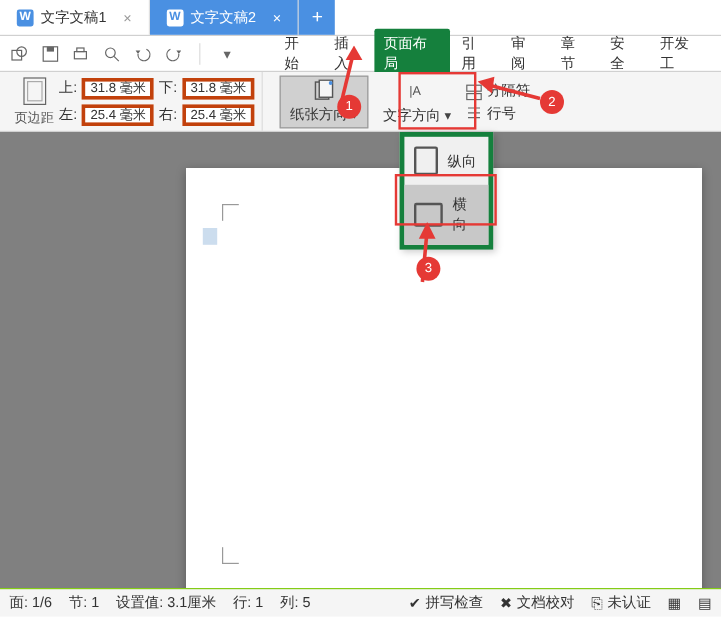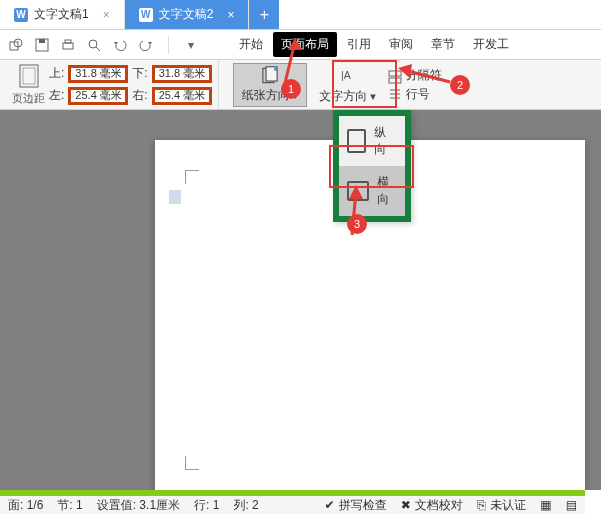--- a/index.html
+++ b/index.html
@@ -11,45 +11,45 @@
 .tab .w{width:14px;height:14px;background:#4a90e2;color:#fff;display:flex;align-items:center;justify-content:center;font-weight:bold;font-size:10px;border-radius:2px}
 .tab.active .w{background:#fff;color:#4a90e2}
 .tab .x{margin-left:8px;color:#999}
 .tab.active .x{color:#fff}
 .newtab{width:30px;display:flex;align-items:center;justify-content:center;background:#4a90e2;color:#fff;font-size:16px;cursor:pointer}
 .qat{height:30px;display:flex;align-items:center;padding:0 8px;gap:10px;border-bottom:1px solid #d0d0d0}
 .qat .ico{width:16px;height:16px;display:flex;align-items:center;justify-content:center;color:#666;cursor:pointer}
 .qat .sep{width:1px;height:18px;background:#ddd;margin:0 4px}
 .menus{display:flex;gap:2px;margin-left:22px}
 .menu{padding:4px 8px;cursor:pointer}
-.menu.active{background:#000000;color:#fff;border-radius:2px}
+.menu.active{background:#15803d;color:#fff;border-radius:2px}
 .ribbon{height:50px;background:#f5f5f5;border-bottom:1px solid #d0d0d0;display:flex;align-items:center;padding:0 6px;gap:8px;position:relative}
 .rgroup{display:flex;align-items:center;gap:4px;height:100%;padding:0 6px;border-right:1px solid #ddd}
 .vstack{display:flex;flex-direction:column;align-items:center;gap:2px;cursor:pointer}
 .vstack .lbl{font-size:11px;color:#555}
 .margins{display:flex;flex-direction:column;gap:4px;font-size:11px}
 .margins .row{display:flex;align-items:center;gap:4px}
 .margins input{width:60px;height:18px;border:3px solid #c2410c;padding:0 4px;font-size:11px}
 .bigbtn{display:flex;flex-direction:column;align-items:center;justify-content:center;gap:2px;padding:2px 8px;cursor:pointer;height:44px}
 .bigbtn.hl{background:#d0d0d0;border:1px solid #999}
 .bigbtn .ic{width:22px;height:22px}
 .bigbtn .lbl{font-size:11px;color:#444;white-space:nowrap}
 .canvas{position:absolute;top:110px;left:0;right:0;bottom:24px;background:#808080;overflow:hidden}
 .page{position:absolute;left:155px;top:30px;width:430px;height:360px;background:#fff;box-shadow:0 2px 8px rgba(0,0,0,.3)}
 .page .corner{position:absolute;top:30px;left:30px;width:14px;height:14px;border-left:1px solid #999;border-top:1px solid #999}
 .page .docico{position:absolute;top:50px;left:14px;width:12px;height:14px;background:#cde}
-.dropdown{position:absolute;top:110px;left:333px;width:78px;background:#f0f0f0;border:6px solid #15803d;box-shadow:2px 2px 6px rgba(0,0,0,.2);z-index:5}
+.dropdown{position:absolute;top:110px;left:333px;width:78px;background:#f0f0f0;border:4px solid #15803d;box-shadow:2px 2px 6px rgba(0,0,0,.2);z-index:5}
 .dd-item{display:flex;align-items:center;gap:8px;padding:8px 8px;cursor:pointer}
 .dd-item.sel{background:#c8c8c8}
 .dd-item .pico{width:20px;height:24px;border:2px solid #555;border-radius:2px}
 .dd-item.sel .pico{width:26px;height:20px}
 .redbox{position:absolute;border:2px solid #e53935;pointer-events:none;z-index:10}
 .badge{position:absolute;width:20px;height:20px;border-radius:50%;background:#e53935;color:#fff;display:flex;align-items:center;justify-content:center;font-size:11px;z-index:12}
 .arrow{position:absolute;z-index:11;pointer-events:none}
-.status{position:absolute;bottom:0;left:0;right:16px;height:24px;background:#f5f5f5;border-top:6px solid #84cc16;display:flex;align-items:center;padding:0 8px;gap:14px;font-size:11px;color:#555}
+.status{position:absolute;bottom:0;left:0;right:0;height:24px;background:#f5f5f5;border-top:1px solid #84cc16;display:flex;align-items:center;padding:0 8px;gap:14px;font-size:11px;color:#555}
 .status .sp{flex:1}
 .status .sico{display:flex;align-items:center;gap:4px;cursor:pointer}
 svg{display:block}
 </style>
 </head>
 <body>
 
 <div class="tabbar">
   <div class="tab">
     <span class="w">W</span>
@@ -98,24 +98,26 @@
   <div class="ico">
       <svg width="14" height="14">
         <path d="M4 3 A5 5 0 1 0 11 7" fill="none" stroke="#666"></path>
         <path d="M11 7 l2 -3 l-4 0 z" fill="#666"></path>
       </svg>
     </div>
   <div class="sep"></div>
   <div class="ico">▾</div>
   <div class="menus">
     <div class="menu">开始</div>
+    <div class="menu">插入</div>
     <div class="menu active">页面布局</div>
     <div class="menu">引用</div>
     <div class="menu">审阅</div>
     <div class="menu">章节</div>
+    <div class="menu">安全</div>
     <div class="menu">开发工</div>
   </div>
 </div>
 
 <div class="ribbon">
   <div class="rgroup">
     <div class="vstack">
       <svg width="22" height="26">
           <rect x="2" y="2" width="18" height="22" fill="none" stroke="#666"></rect>
           <rect x="5" y="5" width="12" height="16" fill="none" stroke="#aaa"></rect>
@@ -213,20 +215,20 @@
 <svg class="arrow" style="top:185px;left:340px" width="30" height="60">
     <line x1="12" y1="50" x2="16" y2="6" stroke="#e53935" stroke-width="3"></line>
     <polygon points="16,0 9,14 23,14" fill="#e53935"></polygon>
   </svg>
 
 <div class="status">
   <span>面: 1/6</span>
   <span>节: 1</span>
   <span>设置值: 3.1厘米</span>
   <span>行: 1</span>
-  <span>列: 2</span>
+  <span>列: 5</span>
   <span class="sp"></span>
   <span class="sico">✔ <span>拼写检查</span></span>
   <span class="sico">✖ <span>文档校对</span></span>
   <span class="sico">⎘ <span>未认证</span></span>
   <span class="sico">▦</span>
   <span class="sico">▤</span>
 </div>
 
 </body></html>

